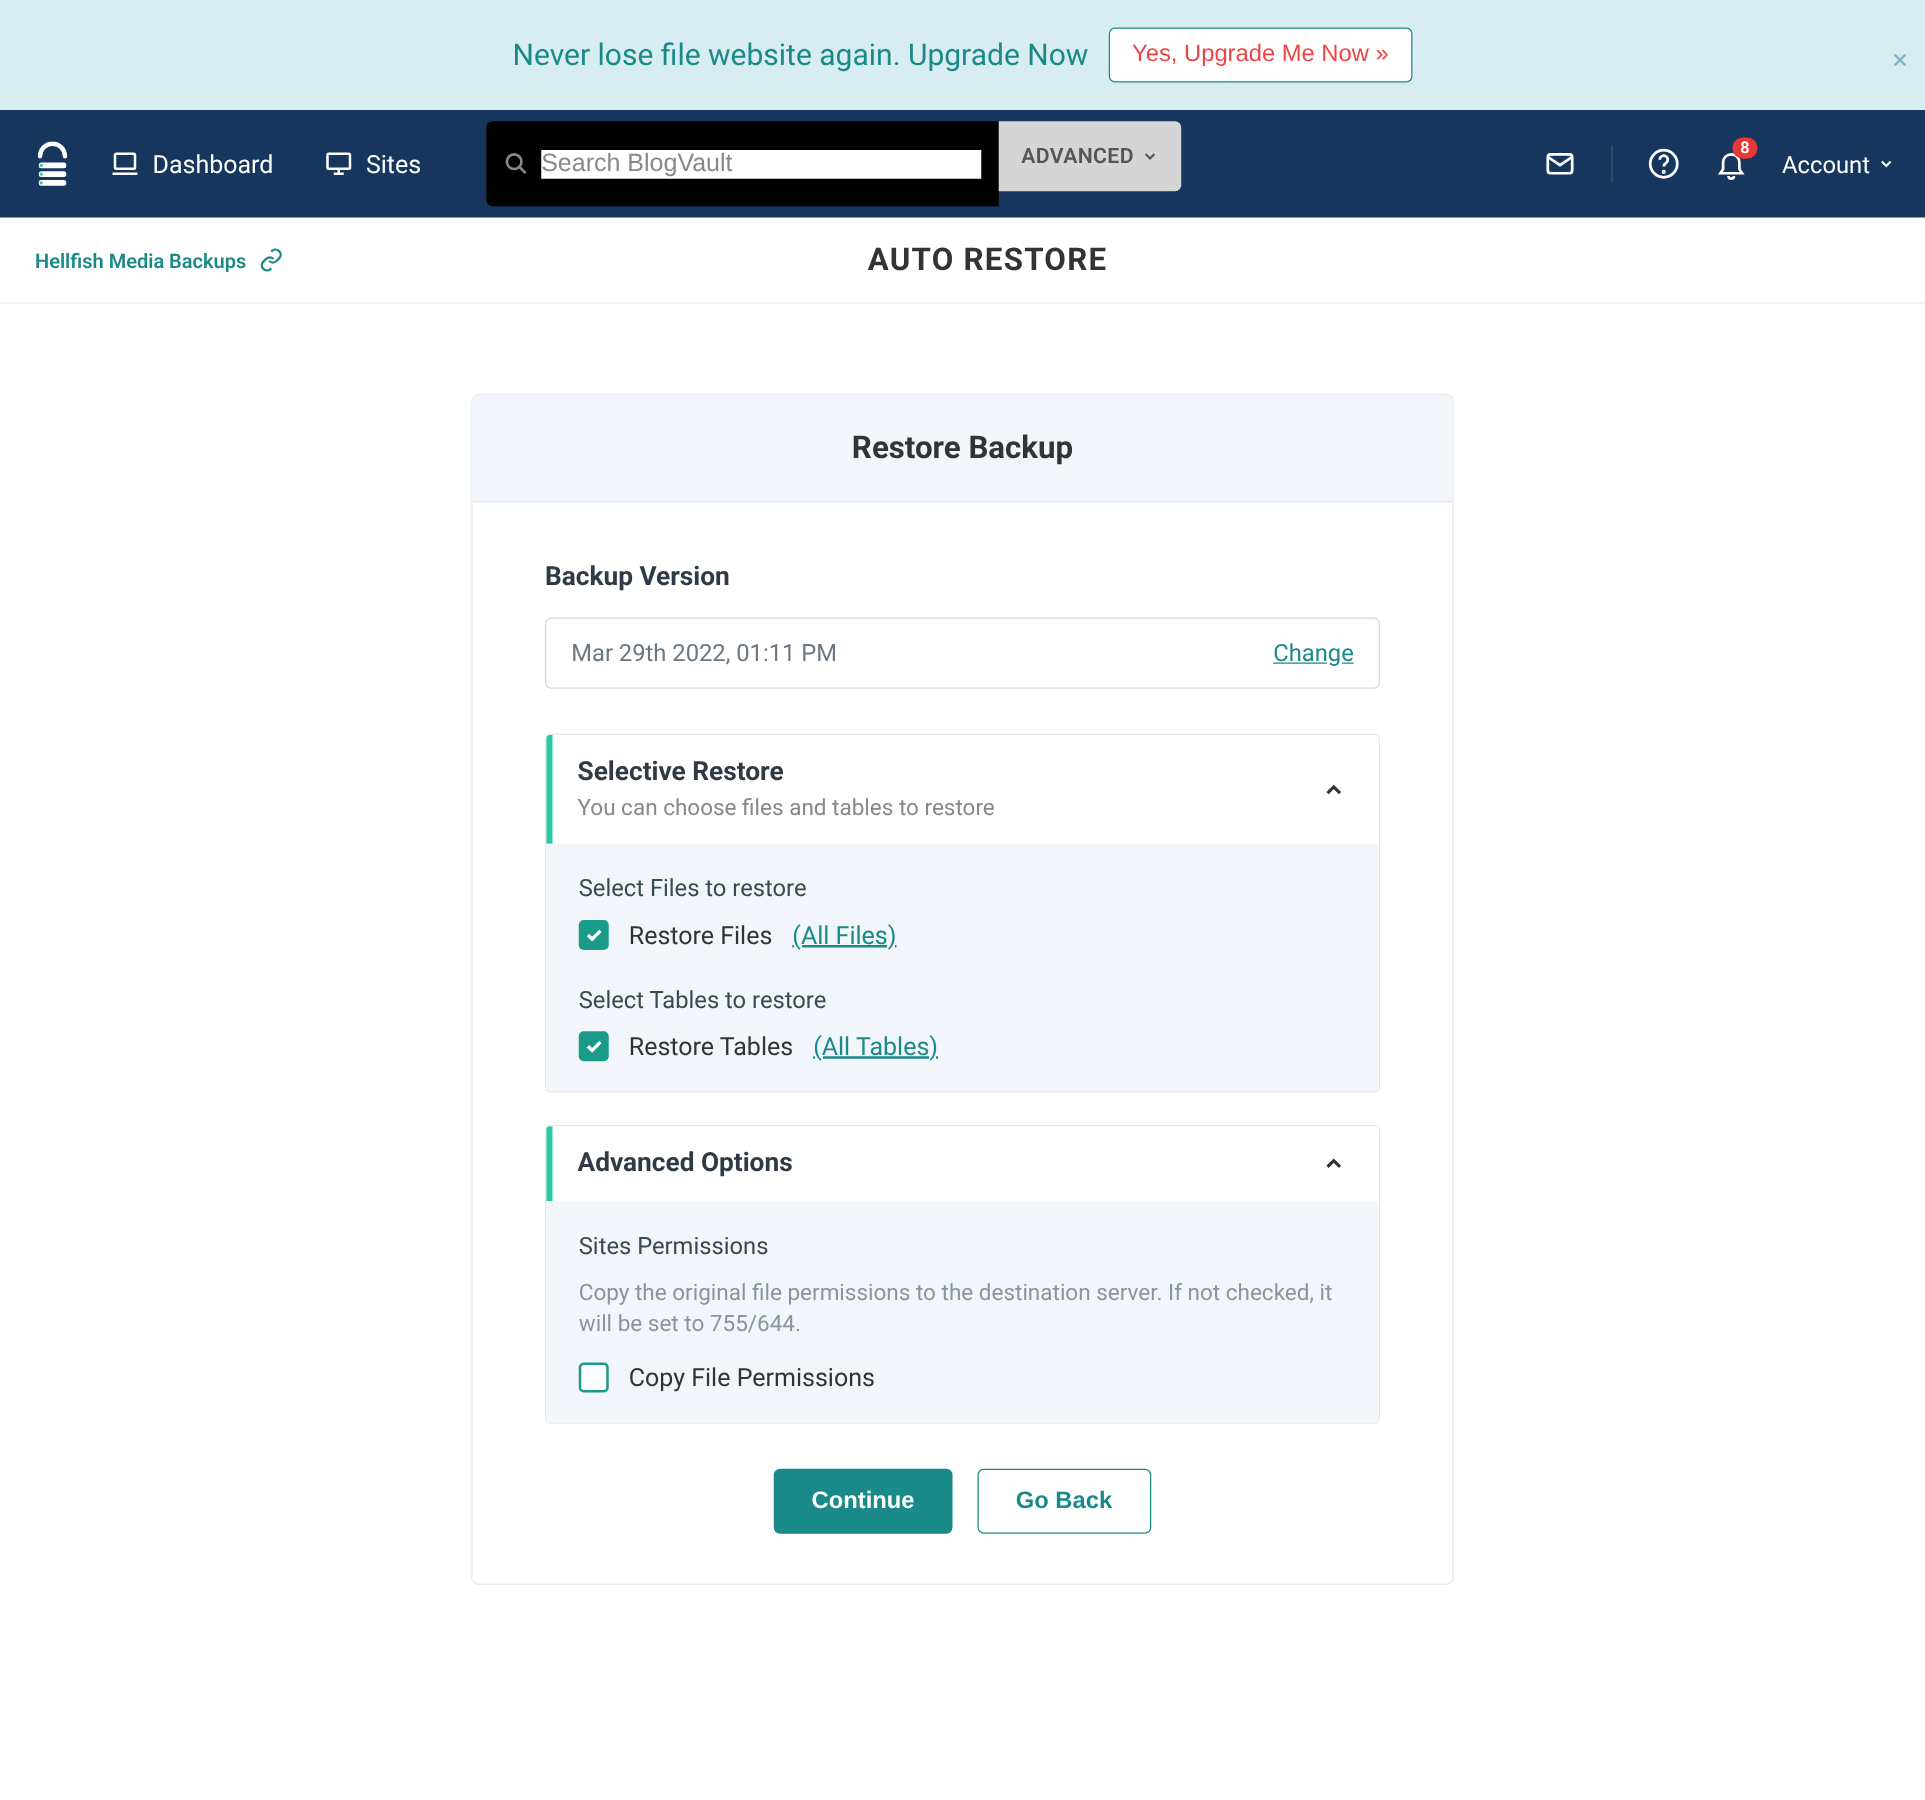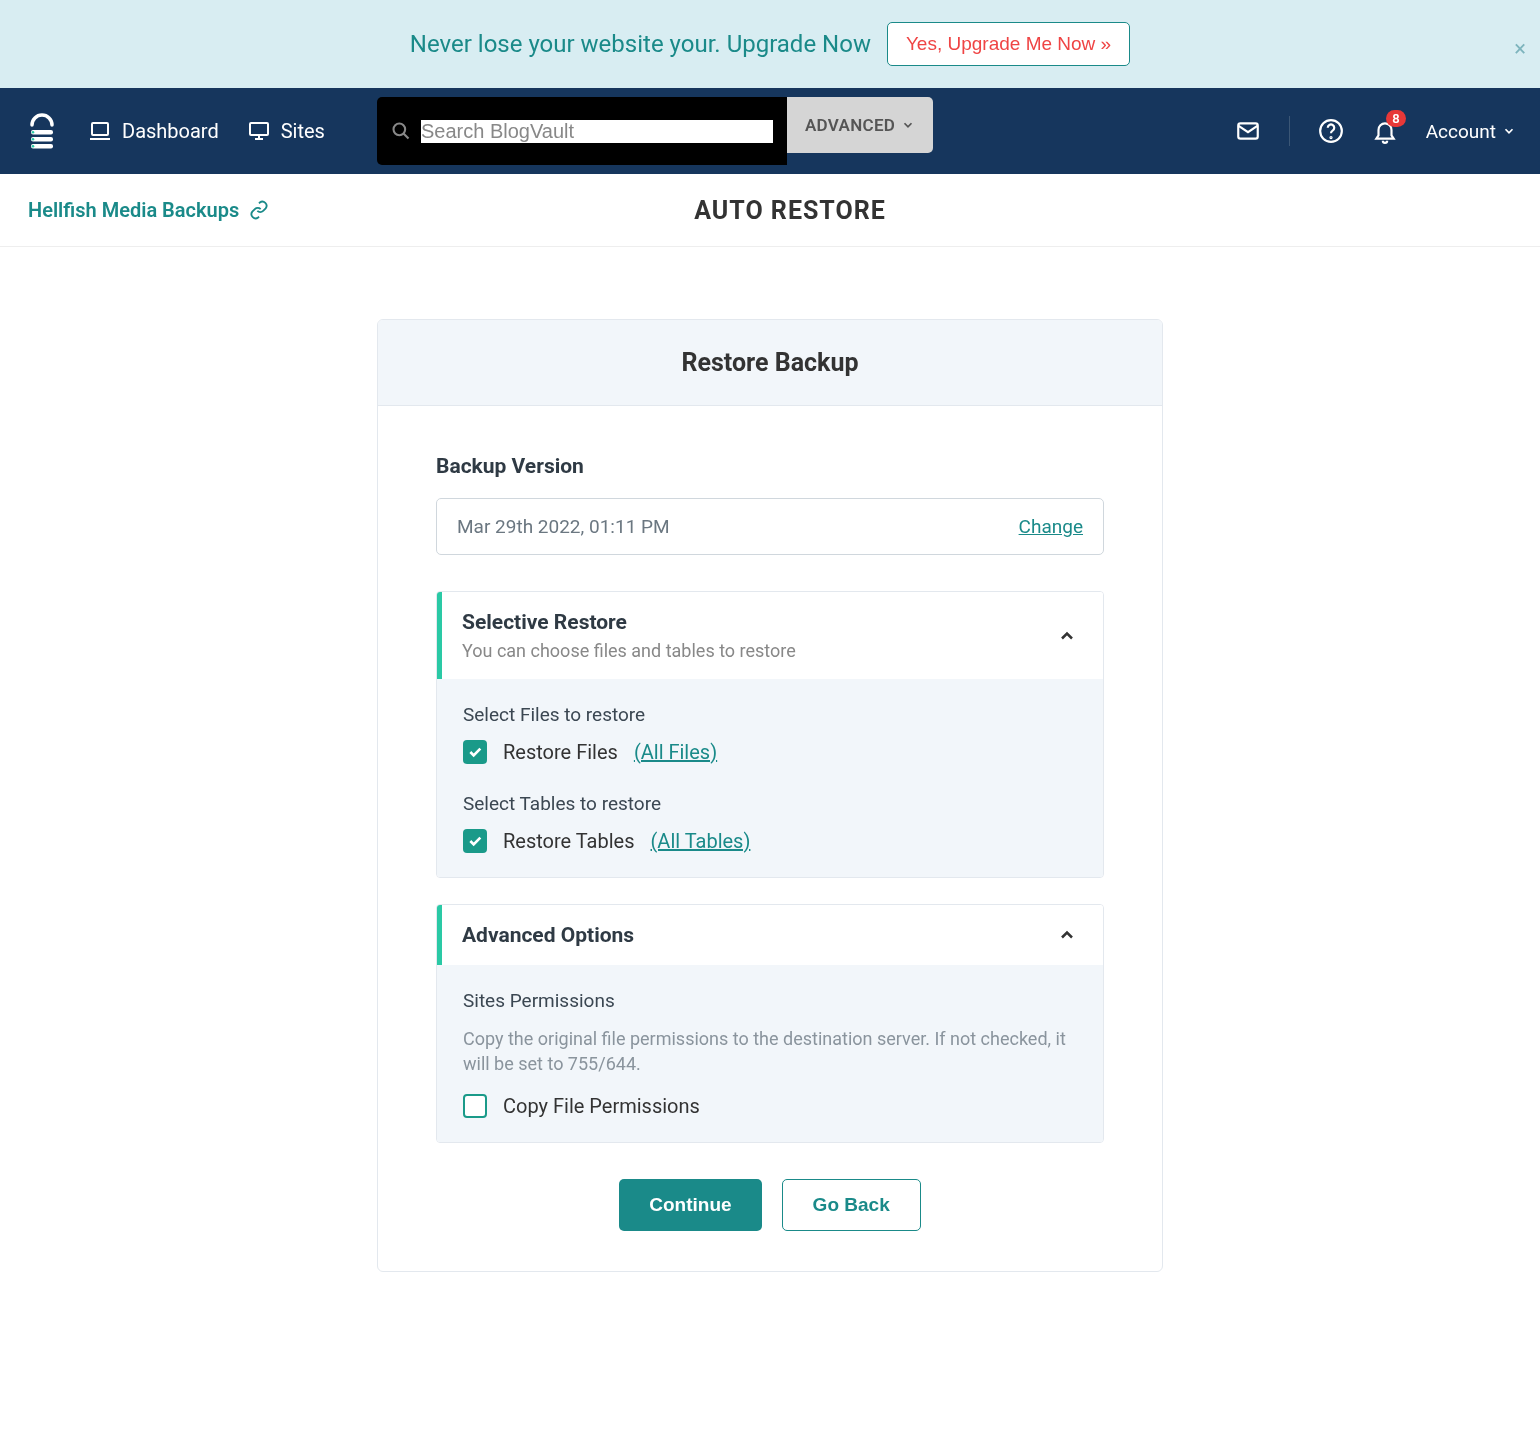--- a/index.html
+++ b/index.html
@@ -49,21 +49,21 @@
   height: 86px;
   gap: 28px;
 }
 .logo-icon {
   width: 36px;
   height: 36px;
   display: flex;
   align-items: center;
   justify-content: center;
 }
-.nav-links { display: flex; gap: 28px; }
+.nav-links { display: flex; gap: 40px; }
 .nav-link {
   display: flex;
   align-items: center;
   gap: 10px;
   color: #fff;
   cursor: pointer;
   font-size: 20px;
 }
 .search-wrap {
   display: flex;
@@ -132,21 +132,21 @@
 .subheader {
   border-bottom: 1px solid #eee;
   padding: 24px 28px;
   position: relative;
   display: flex;
   align-items: center;
 }
 .breadcrumb {
   color: #1a8a89;
   font-weight: 600;
-  font-size: 20px;
+  font-size: 16px;
   display: flex;
   align-items: center;
   gap: 10px;
 }
 .page-title {
   position: absolute;
   left: 50%;
   transform: translateX(-50%);
   font-size: 25px;
   font-weight: 700;
@@ -267,21 +267,21 @@
 }
 .btn-primary { background: #1a8a89; color: #fff; border: none; }
 .btn-secondary { background: #fff; color: #1a8a89; border: 1.5px solid #1a8a89; }
 .chev-up { display:inline-block; }
 svg { display: block; }
 </style>
 </head>
 <body>
 
 <div class="promo-banner">
-  <span class="promo-text">Never lose your website your. Upgrade Now</span>
+  <span class="promo-text">Never lose file website again. Upgrade Now</span>
   <button class="promo-button">Yes, Upgrade Me Now »</button>
   <span class="promo-close">×</span>
 </div>
 
 <div class="top-nav">
   <div class="logo-icon">
     <svg width="36" height="36" viewBox="0 0 36 36">
       <path d="M 8 12 A 10 10 0 0 1 28 12" fill="none" stroke="#fff" stroke-width="3.5" stroke-linecap="round"></path>
       <rect x="7" y="17" width="22" height="4.5" rx="2" fill="#fff"></rect>
       <rect x="7" y="24" width="22" height="4.5" rx="2" fill="#fff"></rect>

